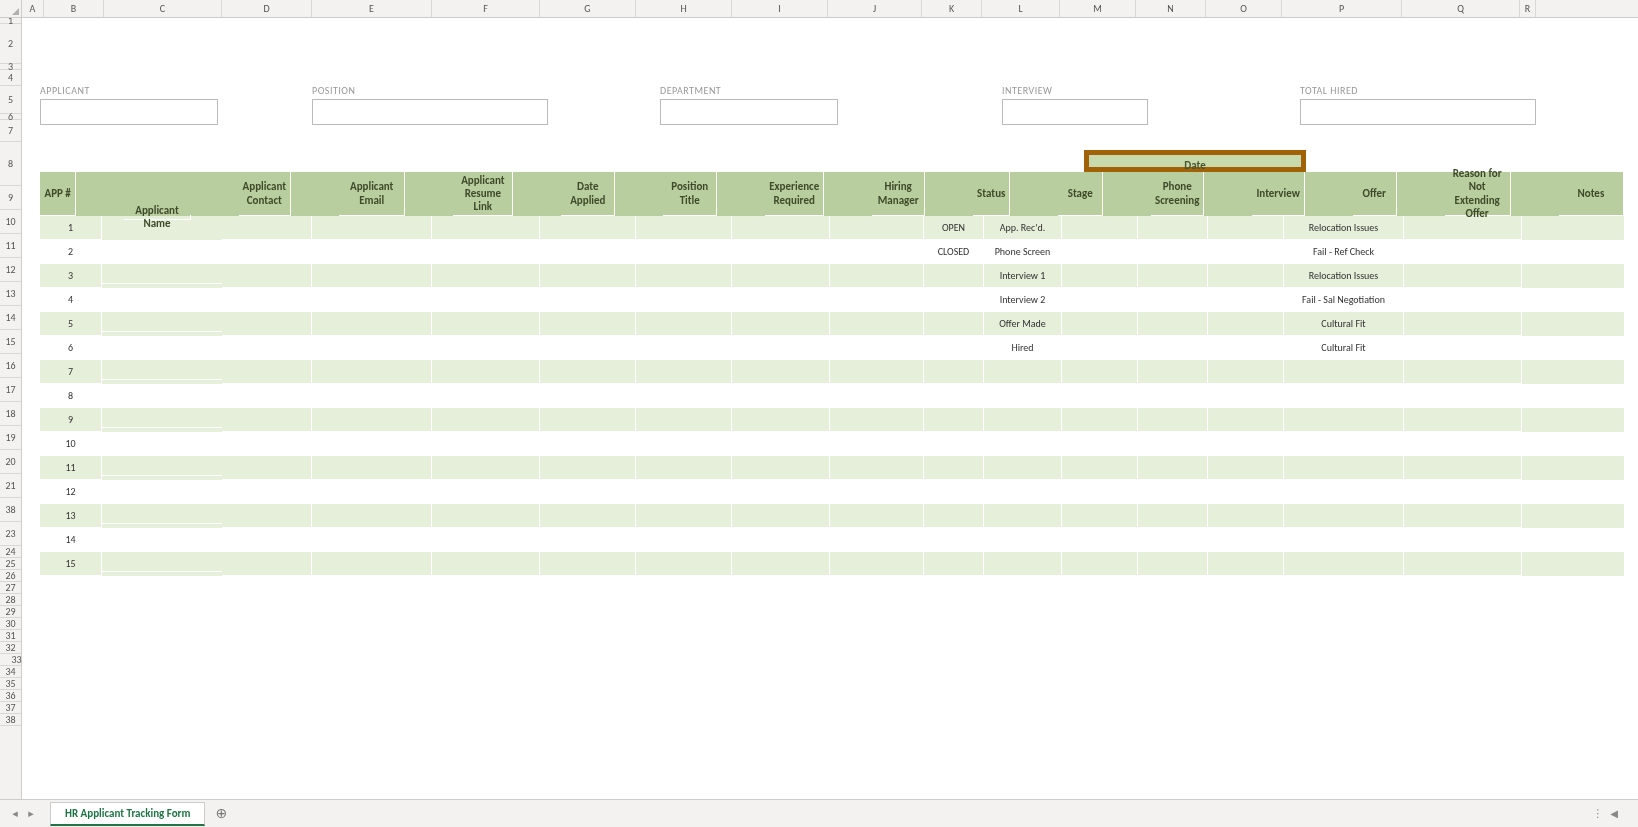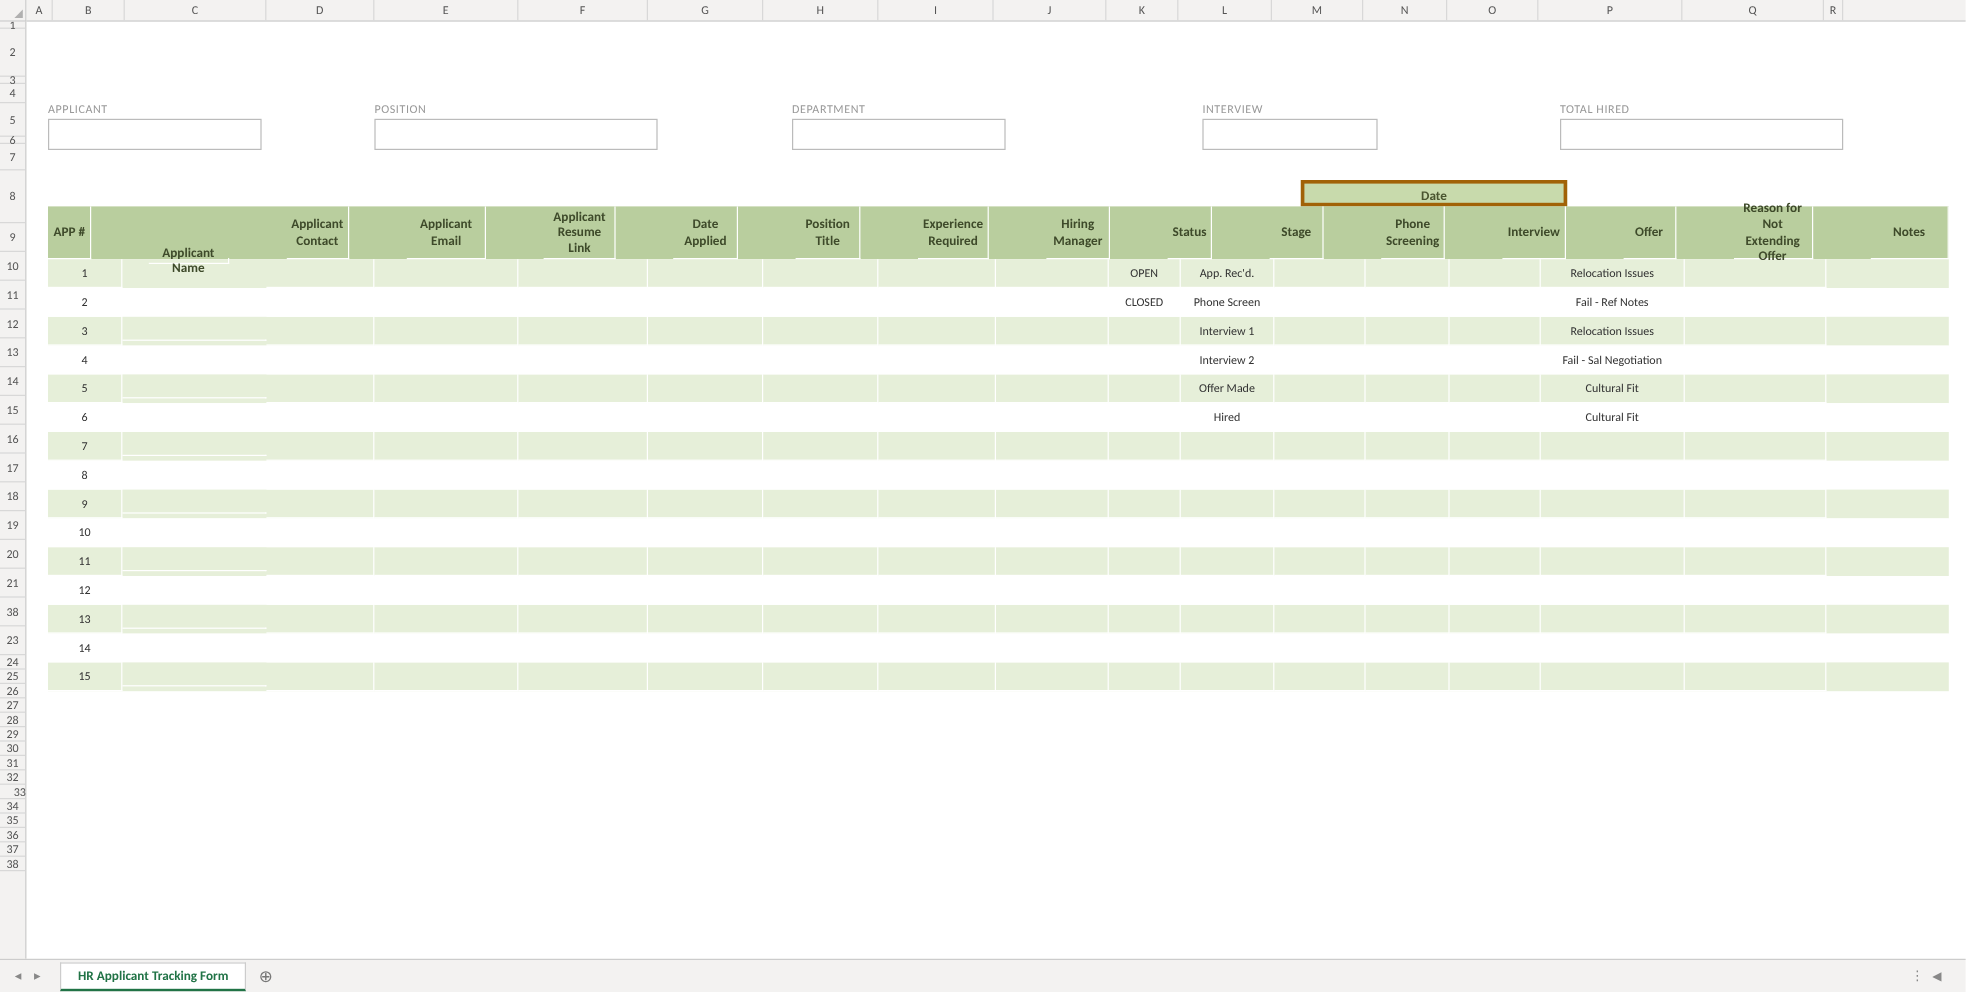--- a/index.html
+++ b/index.html
@@ -93,21 +93,21 @@
   padding: 0 4px;
   font-size: 11px;
 }
 .date-header {
   position: absolute;
   top: 132px;
   left: 1062px;
   width: 222px;
   height: 22px;
   background: #c8daac;
-  border: 3px solid #a16207;
+  border: 5px solid #a16207;
   text-align: center;
   line-height: 22px;
   font-size: 11px;
   font-weight: bold;
   color: #4a5530;
 }
 .table {
   position: absolute;
   top: 154px;
   left: 18px;
@@ -376,21 +376,21 @@
               <div class="c-resume"></div>
               <div class="c-date"></div>
               <div class="c-pos"></div>
               <div class="c-exp"></div>
               <div class="c-hm"></div>
               <div class="c-status">CLOSED</div>
               <div class="c-stage">Phone Screen</div>
               <div class="c-ps"></div>
               <div class="c-int"></div>
               <div class="c-offer"></div>
-              <div class="c-reason">Fail - Ref Notes</div>
+              <div class="c-reason">Fail - Ref Check</div>
               <div class="c-notes"></div>
             </div>
             <div class="trow">
               <div class="c-app">3</div>
               <div class="c-name"></div>
               <div class="c-contact"></div>
               <div class="c-email"></div>
               <div class="c-resume"></div>
               <div class="c-date"></div>
               <div class="c-pos"></div>

